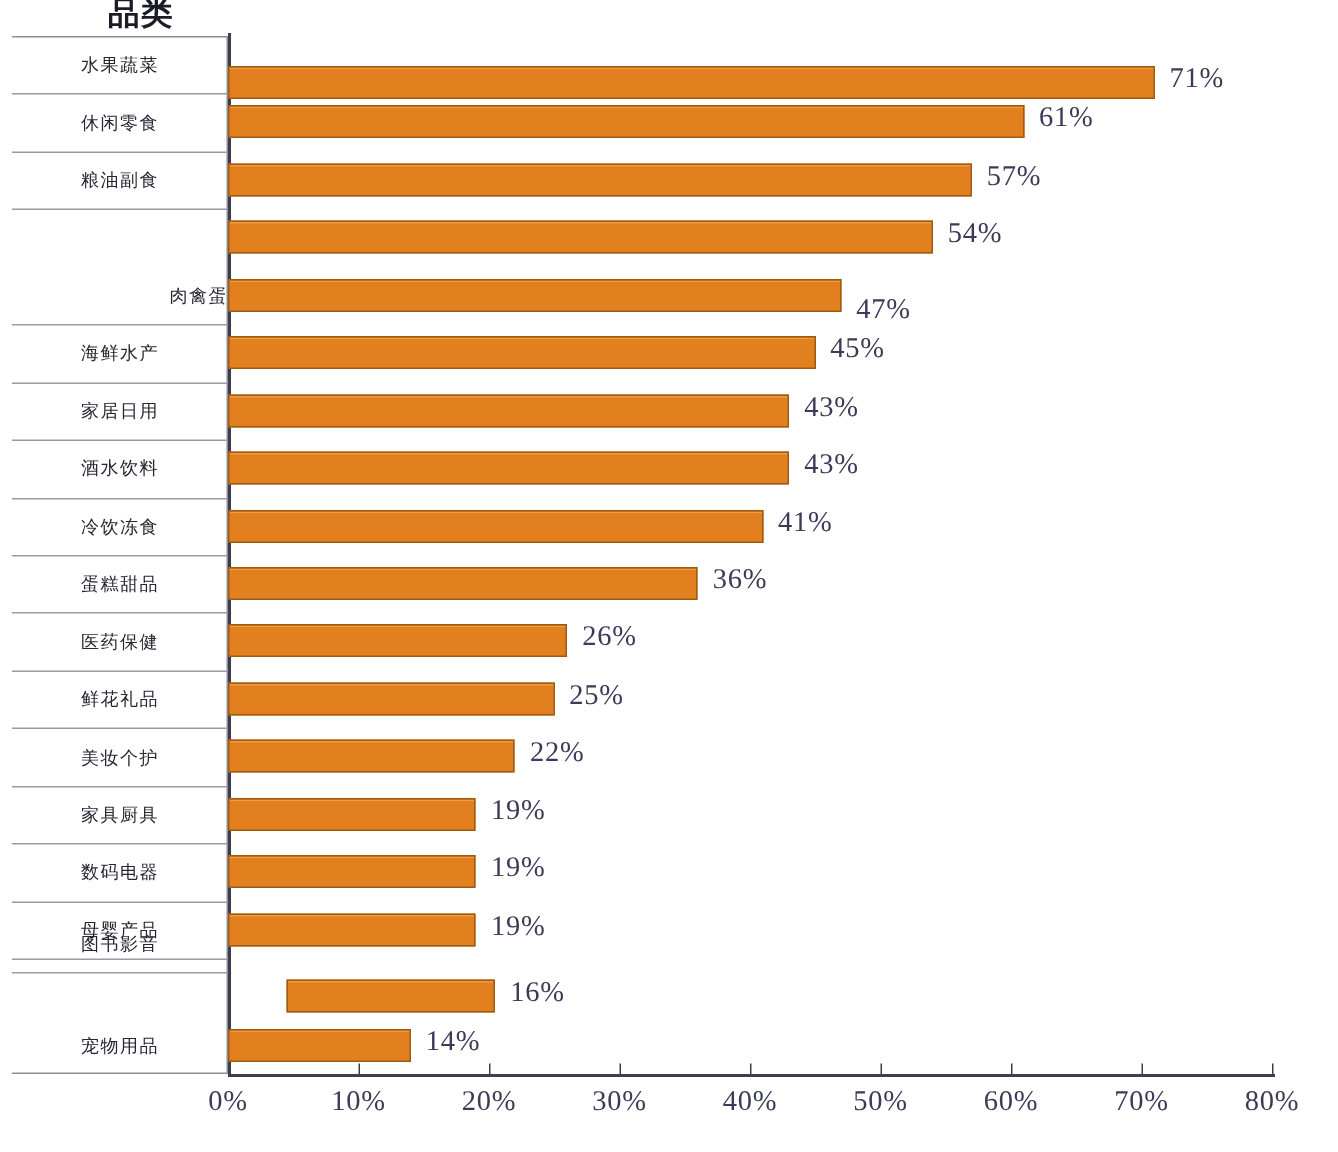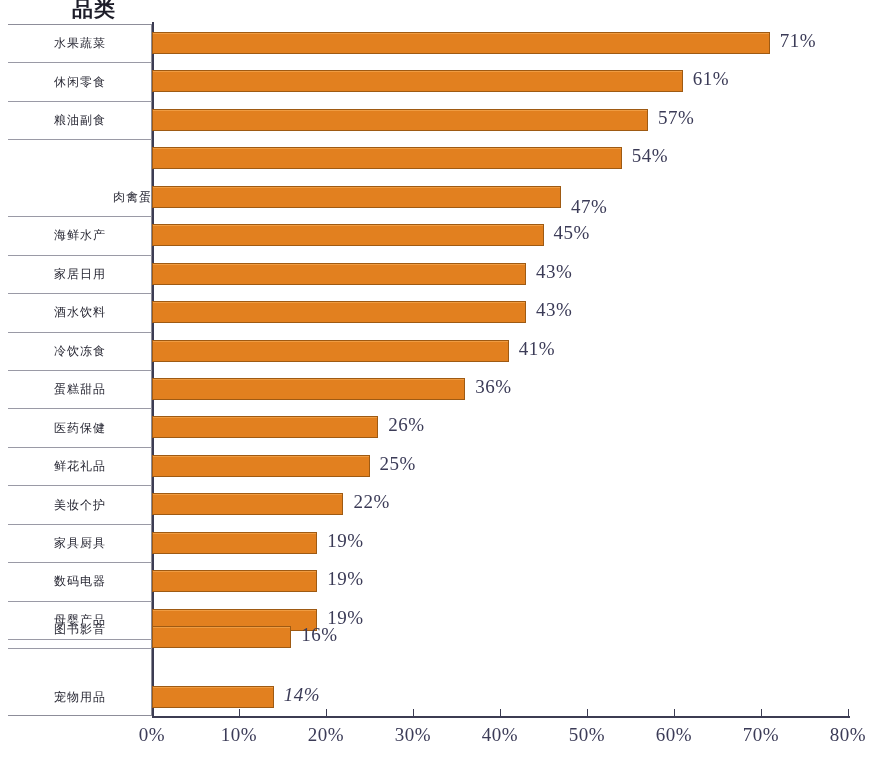--- a/index.html
+++ b/index.html
@@ -169,21 +169,21 @@
       <div class="cat-cell" style="top: 538.222px; height: 38.4444px;">数码电器</div>
       <div class="cat-cell" style="top: 576.667px; height: 38.4444px;">母婴产品</div>
       <div class="cat-cell" style="top: 586px; height: 38.4444px;">图书影音</div>
       <div class="cat-cell" style="top: 653.556px; height: 38.4444px;">宠物用品</div>
     </div>
 
   <div id="y-axis-line"></div>
   <div id="x-axis-line"></div>
 
   <div id="plot">
-      <div class="bar-row" style="top: 0px; height: 38.4444px; width: 696px; text-decoration: underline;">
+      <div class="bar-row" style="top: 12px; height: 38.4444px; width: 696px; text-decoration: underline;">
         <div class="bar" style="width: 617.7px;"></div>
         <div class="bar-label" style="left: 627.7px;">71%</div>
       </div>
       <div class="bar-row" style="top: 38.4444px; height: 38.4444px; width: 696px;">
         <div class="bar" style="width: 530.7px;"></div>
         <div class="bar-label" style="left: 540.7px;">61%</div>
       </div>
       <div class="bar-row" style="top: 76.8889px; height: 38.4444px; width: 696px;">
         <div class="bar" style="width: 495.9px;"></div>
         <div class="bar-label" style="left: 505.9px;">57%</div>
@@ -233,25 +233,25 @@
         <div class="bar-label" style="left: 175.3px;">19%</div>
       </div>
       <div class="bar-row" style="top: 538.222px; height: 38.4444px; width: 696px;">
         <div class="bar" style="width: 165.3px;"></div>
         <div class="bar-label" style="left: 175.3px;">19%</div>
       </div>
       <div class="bar-row" style="top: 576.667px; height: 38.4444px; width: 696px;">
         <div class="bar" style="width: 165.3px;"></div>
         <div class="bar-label" style="left: 175.3px;">19%</div>
       </div>
-      <div class="bar-row" style="top: 594px; height: 38.4444px; width: 696px;">
+      <div class="bar-row" style="top: 621px; height: 38.4444px; width: 696px; margin-left: 39px;">
         <div class="bar" style="width: 139.2px;"></div>
         <div class="bar-label" style="left: 149.2px;">16%</div>
       </div>
-      <div class="bar-row" style="top: 653.556px; height: 38.4444px; width: 696px; font-style: italic;">
+      <div class="bar-row" style="top: 653.556px; height: 38.4444px; width: 696px;">
         <div class="bar" style="width: 121.8px;"></div>
         <div class="bar-label" style="left: 131.8px;">14%</div>
       </div>
     </div>
 
 <div class="tick-mark" style="left: 152px;"></div>
     <div class="tick-label" style="left: 152px;">0%</div>
     <div class="tick-mark" style="left: 239px;"></div>
     <div class="tick-label" style="left: 239px;">10%</div>
     <div class="tick-mark" style="left: 326px;"></div>

